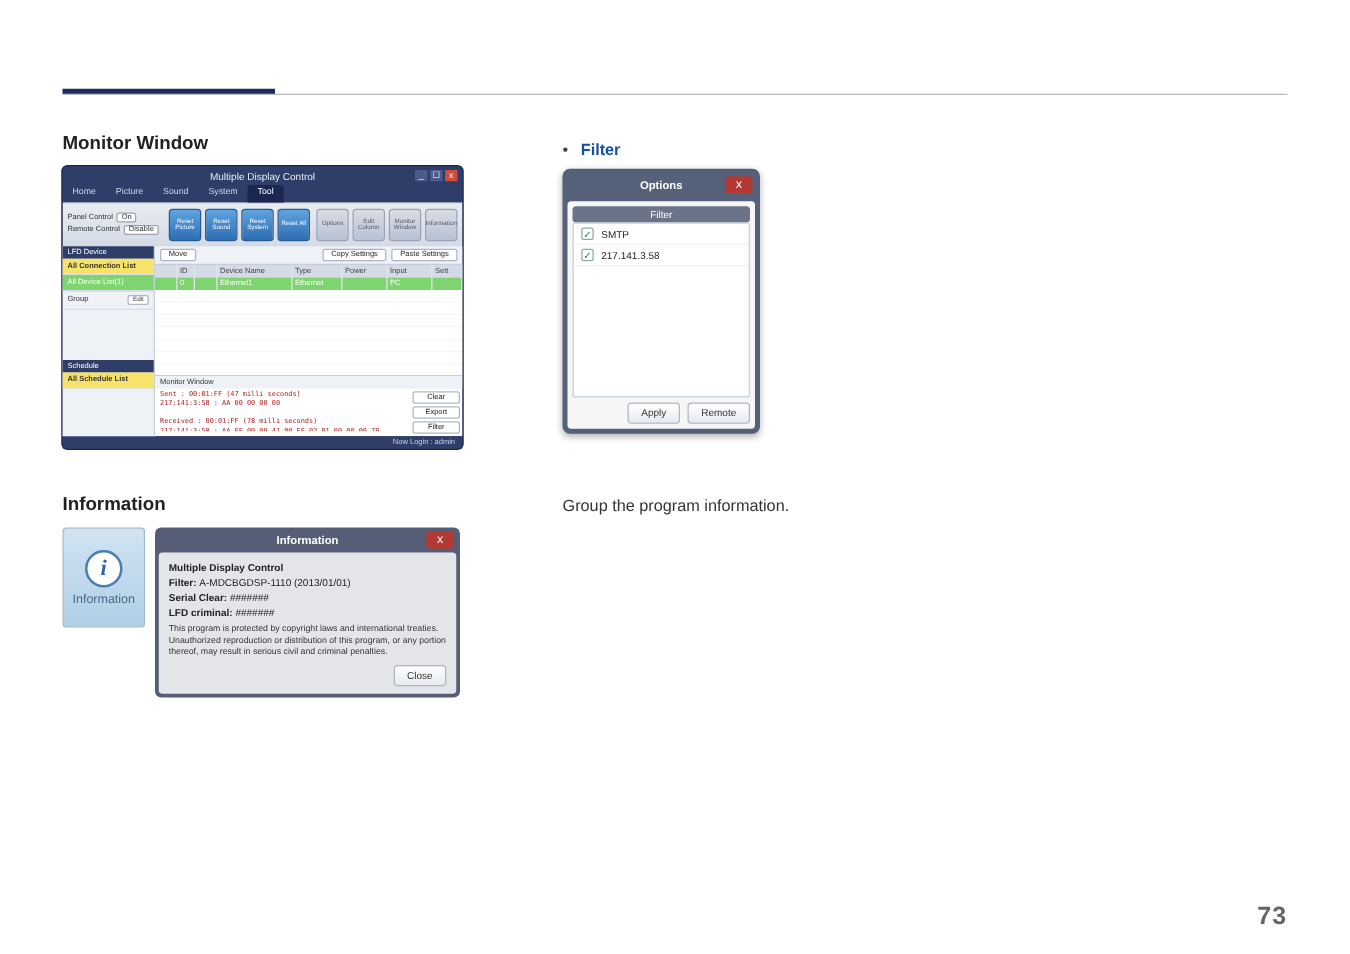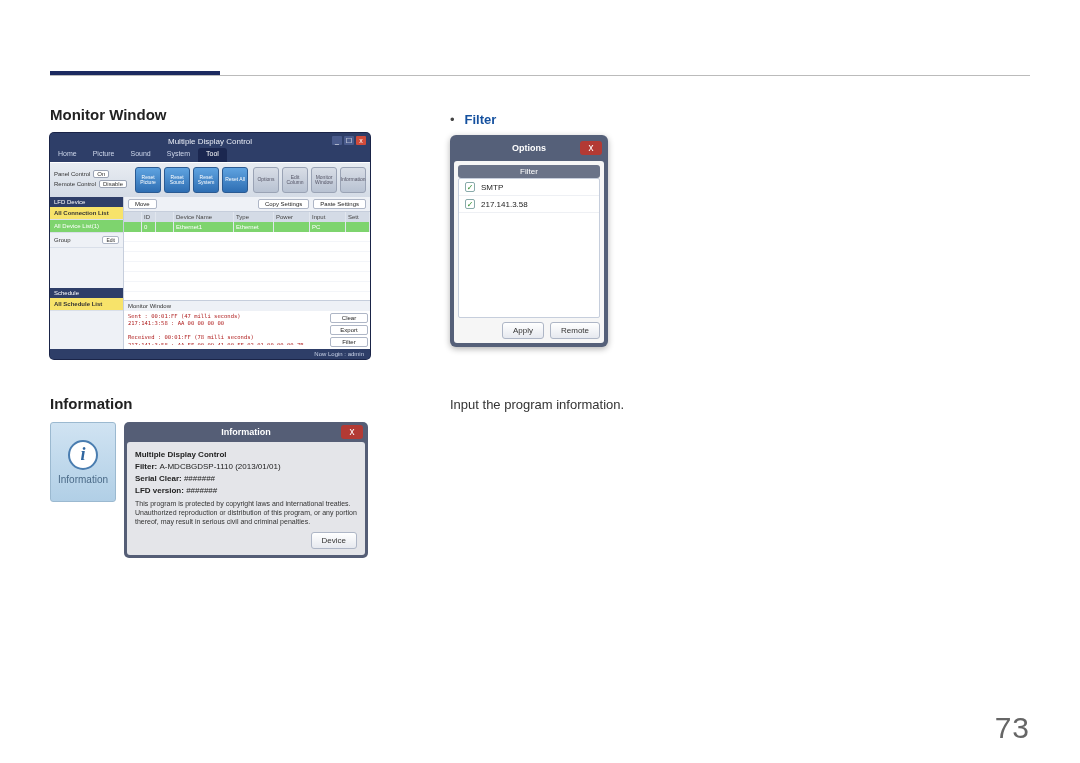--- a/index.html
+++ b/index.html
@@ -177,21 +177,21 @@
   .id-head { display:flex; justify-content:center; position:relative; padding:2px 0 5px; }
   .id-title { color:#fff; font-size:9px; font-weight:700; }
   .id-body { background:#e4e5e9; border-radius:3px; padding:8px 8px 6px 8px; font-size:8px; color:#222; }
   .id-body .line { margin-bottom:3px; }
   .id-body .b { font-weight:700; }
   .id-legal { font-size:7px; color:#333; line-height:1.3; margin-top:4px; }
   .id-btns { display:flex; justify-content:flex-end; margin-top:6px; }
 
   .pagenum {
     position:absolute; right:50px; bottom:18px;
-    font-size:30px; color:#666; letter-spacing:1px;
+    font-size:20px; color:#666; letter-spacing:1px;font-weight:bold;
   }
 </style>
 </head>
 <body>
 
 <div class="page">
   <div class="topbar">
     <div class="accent"></div>
   </div>
 
@@ -348,29 +348,29 @@
 
         <div class="info-dialog">
           <div class="id-head">
             <span class="id-title">Information</span>
             <span class="fd-close" style="position:absolute;right:2px;top:0;">x</span>
           </div>
           <div class="id-body">
             <div class="line b">Multiple Display Control</div>
             <div class="line"><span class="b">Filter: </span><span>A-MDCBGDSP-1110 (2013/01/01)</span></div>
             <div class="line"><span class="b">Serial Clear: </span><span>#######</span></div>
-            <div class="line"><span class="b">LFD version: </span><span>#######</span></div>
+            <div class="line"><span class="b">LFD criminal: </span><span>#######</span></div>
             <div class="id-legal">This program is protected by copyright laws and international treaties. Unauthorized reproduction or distribution of this program, or any portion thereof, may result in serious civil and criminal penalties.</div>
             <div class="id-btns">
-              <span class="dbtn">Device</span>
+              <span class="dbtn">Close</span>
             </div>
           </div>
         </div>
       </div>
     </div>
 
     <div>
-      <p class="desc">Input the program information.</p>
+      <p class="desc">Group the program information.</p>
     </div>
   </div>
 </div>
 
 <div class="pagenum">73</div>
 
 </body></html>

